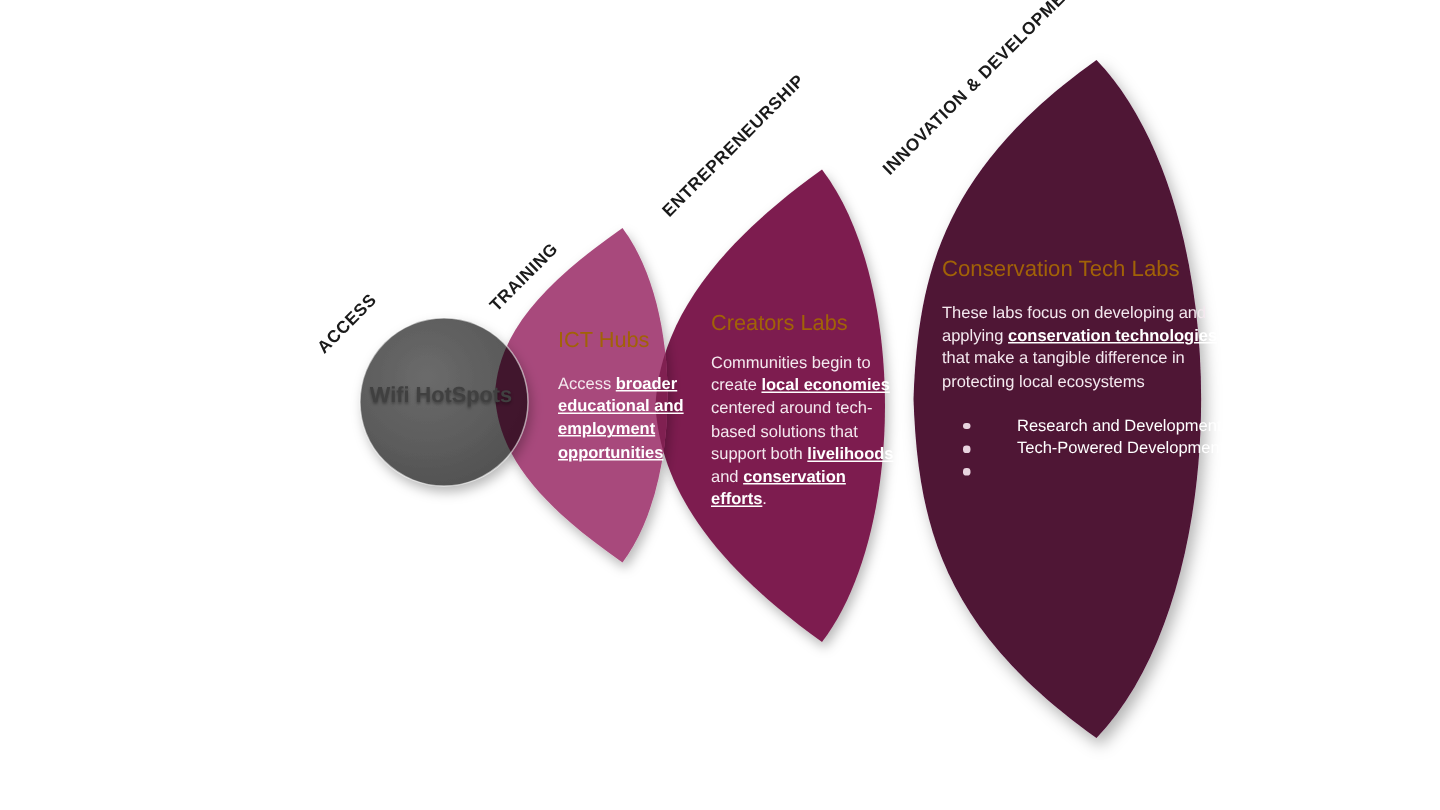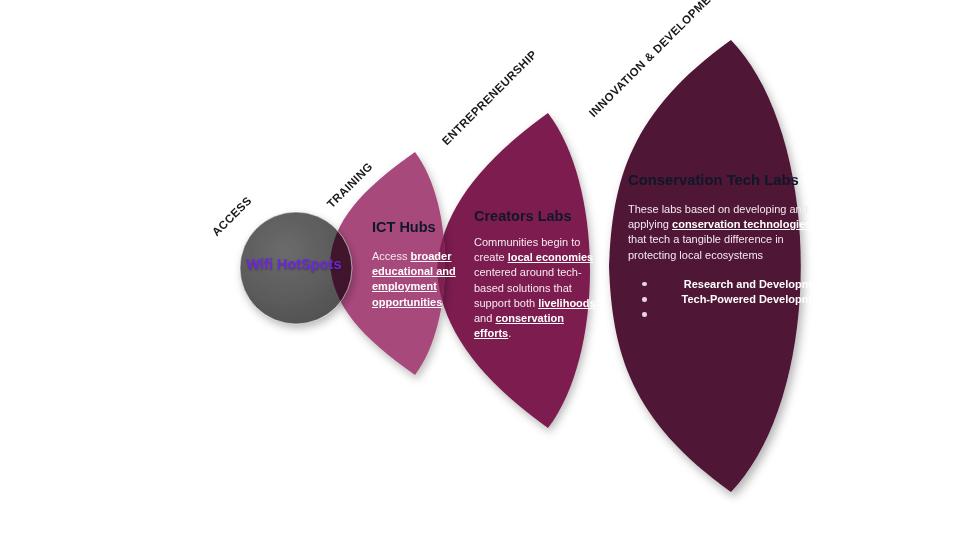--- a/index.html
+++ b/index.html
@@ -44,38 +44,38 @@
   #lbl-training { left: 329px; top: 200px; }
   #lbl-entre    { left: 444px; top: 137px; }
   #lbl-innov    { left: 591px; top: 109px; }
 
   
   .node-text {
     position: absolute;
     color: #ffffff;
   }
   .node-title {
-    font-weight: 700;
-    color: #0f172a;
+    font-weight: 400;
+    color: #a16207;
   }
   .node-body {
     color: #f4e9ef;
   }
   .node-body b { font-weight: 700; color: #ffffff; text-decoration: underline; }
 
   
   #circle-label {
     position: absolute;
     left: 238px;
     top: 256px;
     width: 112px;
     text-align: center;
     font-size: 14.5px;
     font-weight: 700;
-    color: #6d28d9;
+    color: #404040;
     text-shadow: 0 1px 2px rgba(0,0,0,.35);
   }
 
   
   #ict-block { left: 372px; top: 219px; width: 96px; }
   #ict-block .node-title { font-size: 14.5px; margin: 0 0 14px 0; }
   #ict-block .node-body  { font-size: 11px; line-height: 15.2px; margin: 0; }
 
   
   #creators-block { left: 474px; top: 208px; width: 128px; }
@@ -87,23 +87,22 @@
   #conservation-block .node-title { font-size: 14.8px; margin: 0 0 14px 0; }
   #conservation-block .node-body  { font-size: 11px; line-height: 15.2px; margin: 0; }
   #conservation-block .node-body b { font-weight: 700; }
 
   .bullet-list {
     list-style: none;
     margin: 14px 0 0 0;
     padding: 0 0 0 14px;
     font-size: 11px;
     line-height: 15.2px;
-    font-weight: 700;
+    font-weight: 400;
     color: #ffffff;
-    text-align: right;
   }
   .bullet-list li {
     position: relative;
     padding-left: 36px;
     margin: 0;
   }
   .bullet-list li .dot {
     position: absolute;
     left: 0;
     top: 5px;
@@ -214,21 +213,21 @@
     <p class="node-body"><span>Access </span><b>broader</b><br><b>educational and</b><br><b>employment</b><br><b>opportunities</b></p>
   </div>
 
   <div class="node-text" id="creators-block">
     <div class="node-title">Creators Labs</div>
     <p class="node-body" id="creators-body"><span>Communities begin to create </span><b>local economies</b><span> centered around tech-based solutions that support both </span><b>livelihoods</b><span> and </span><b>conservation efforts</b><span>.</span></p>
   </div>
 
   <div class="node-text" id="conservation-block">
     <div class="node-title">Conservation Tech Labs</div>
-    <p class="node-body" id="conservation-body"><span>These labs based on developing and applying </span><b>conservation technologies</b><span> that tech a tangible difference in protecting local ecosystems</span></p>
+    <p class="node-body" id="conservation-body"><span>These labs focus on developing and applying </span><b>conservation technologies</b><span> that make a tangible difference in protecting local ecosystems</span></p>
     <ul class="bullet-list" id="conservation-bullets">
         <li><span class="dot"></span><span>Research and Development</span></li>
         <li><span class="dot"></span><span>Tech-Powered Development</span></li>
         <li><span class="dot"></span></li>
       </ul>
   </div>
 
 </div>
 
 </body></html>

